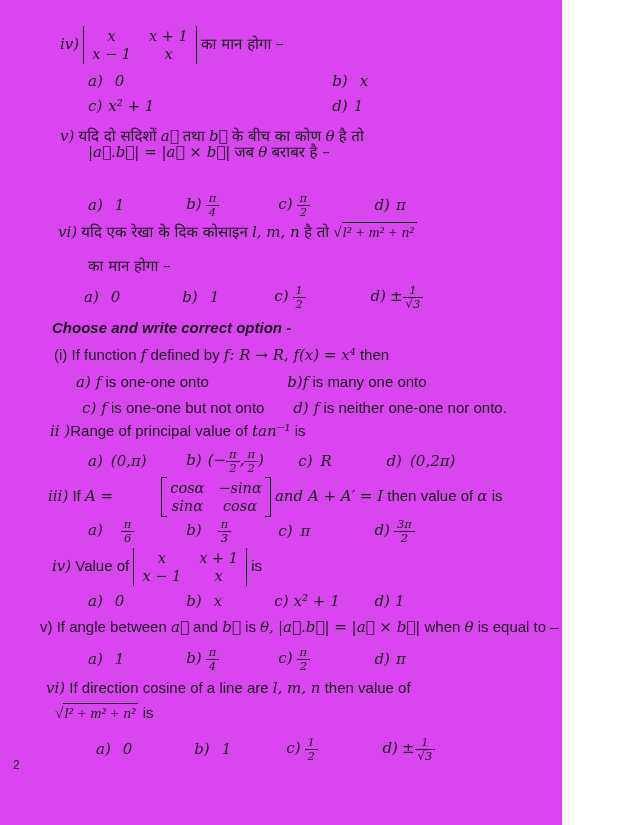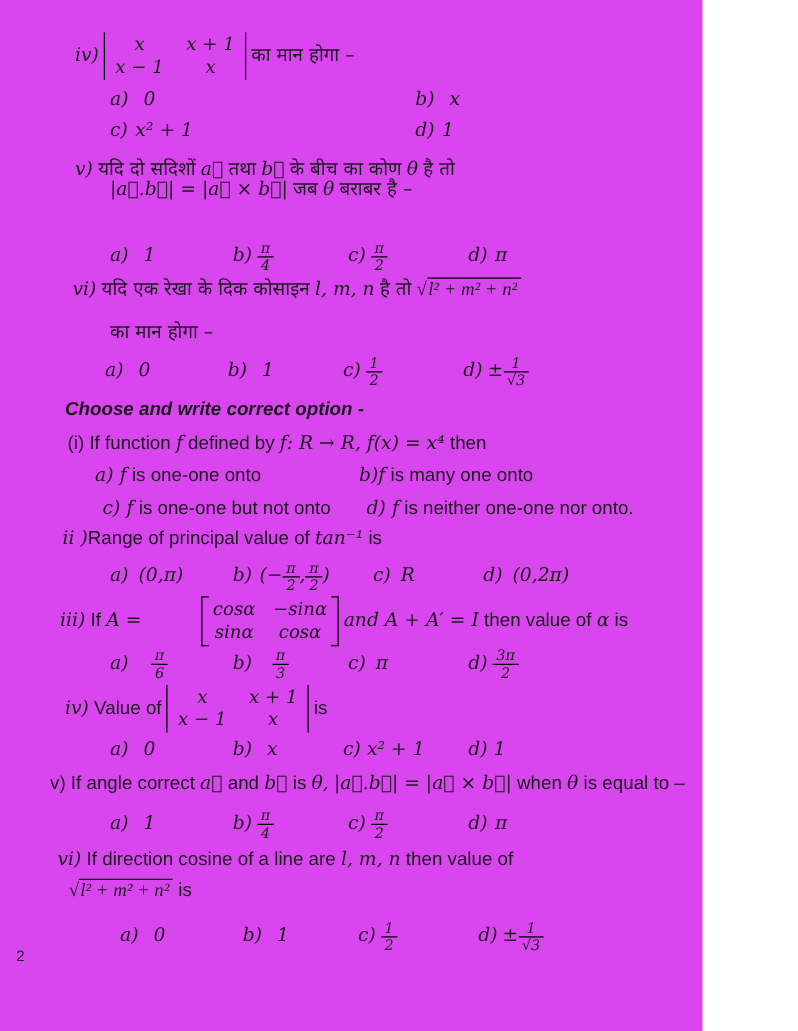--- a/index.html
+++ b/index.html
@@ -197,21 +197,21 @@
   </div>
   <div class="ln" style="left:88px;top:590px;">
     <span class="oc w94"><i class="m lbl">a)</i><span class="m">0</span></span>
     <span class="oc w84"><i class="m lbl">b)</i><span class="m">x</span></span>
     <span class="oc w96"><i class="m" style="margin-right:5px;">c)</i><span class="m">x² + 1</span></span>
     <span class="oc"><i class="m" style="margin-right:5px;">d)</i><span class="m">1</span></span>
   </div>
 
   <div class="ln" style="left:40px;top:617px;">
     <span class="txt">v)</span>
-    <span class="txt">If angle correct</span>
+    <span class="txt">If angle between</span>
     <span class="m">a⃗</span>
     <span class="txt">and</span>
     <span class="m">b⃗</span>
     <span class="txt">is</span>
     <span class="m">θ,</span>
     <span class="m">|a⃗.b⃗| = |a⃗ × b⃗|</span>
     <span class="txt">when</span>
     <span class="m">θ</span>
     <span class="txt">is equal to –</span>
   </div>

